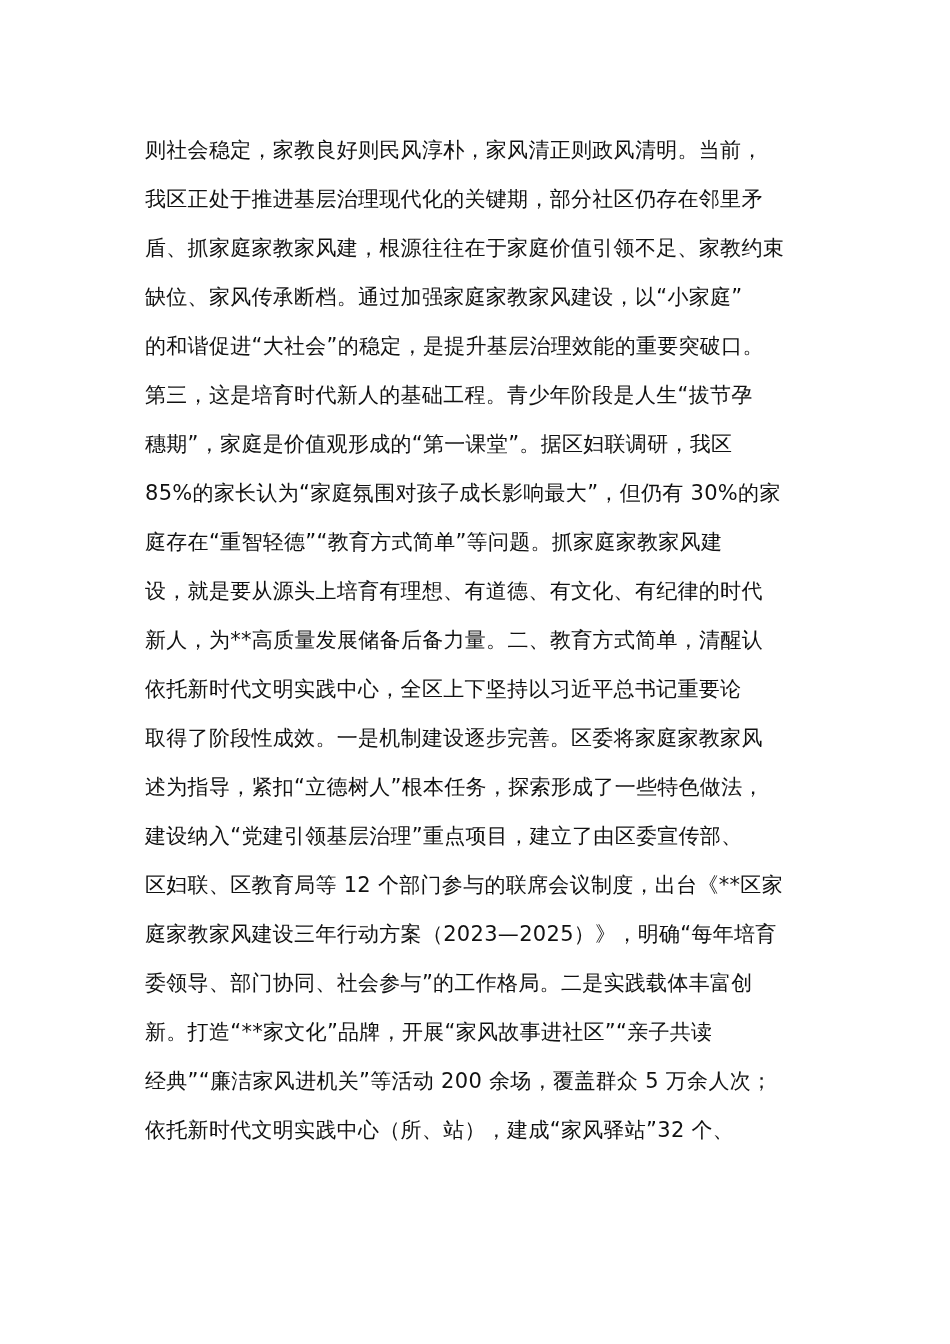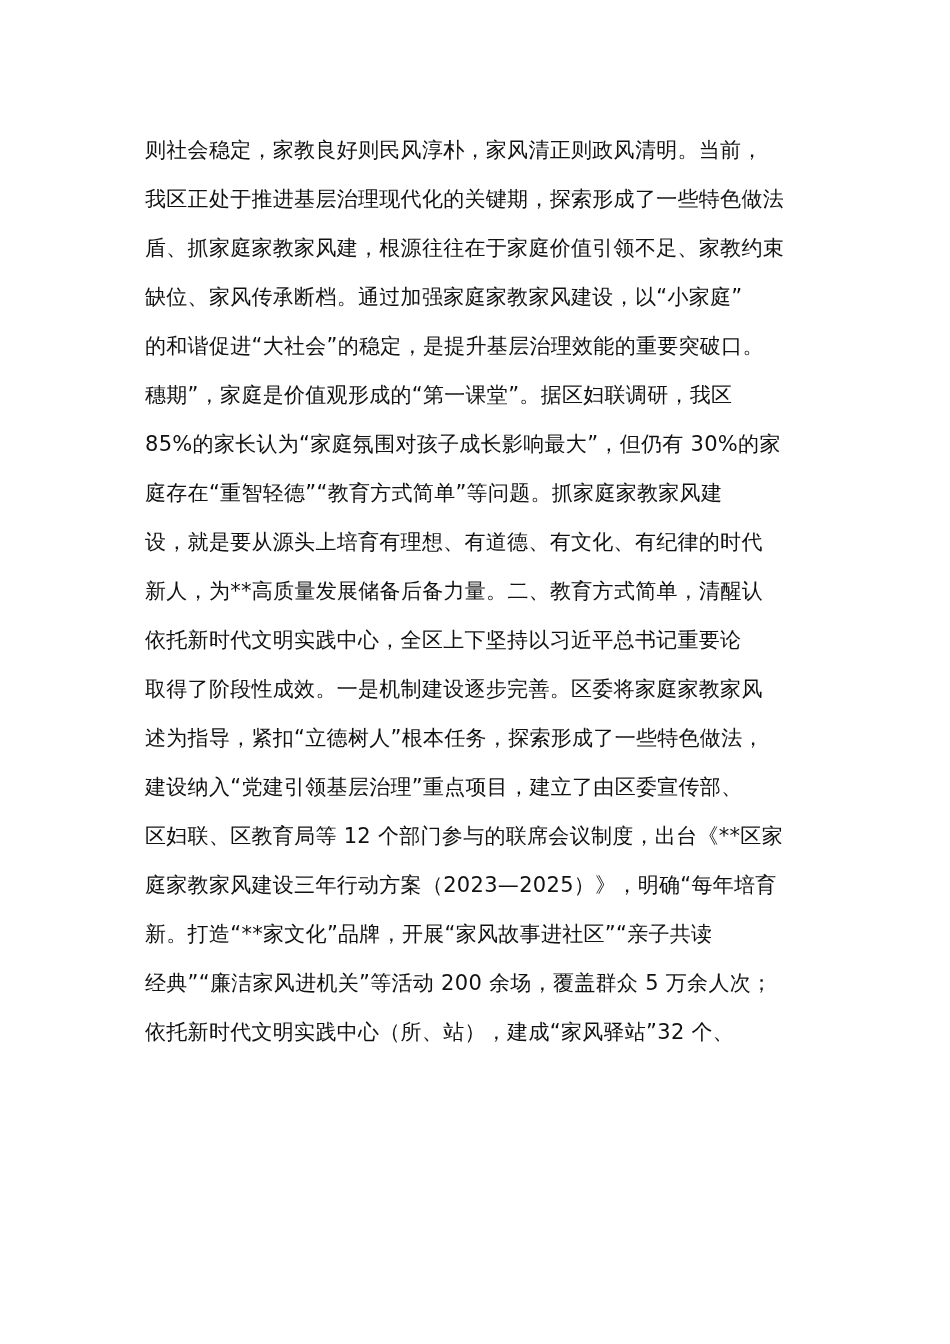--- a/index.html
+++ b/index.html
@@ -36,32 +36,34 @@
     white-space: nowrap;
     letter-spacing: 0.3px;
   }
 </style>
 </head>
 <body>
 
 <div class="page">
   <div class="text-block">
     <div class="line">则社会稳定，家教良好则民风淳朴，家风清正则政风清明。当前，</div>
-    <div class="line">我区正处于推进基层治理现代化的关键期，探索形成了一些特色做法</div>
+    <div class="line">我区正处于推进基层治理现代化的关键期，部分社区仍存在邻里矛</div>
     <div class="line">盾、抓家庭家教家风建，根源往往在于家庭价值引领不足、家教约束</div>
     <div class="line">缺位、家风传承断档。通过加强家庭家教家风建设，以“小家庭”</div>
     <div class="line">的和谐促进“大社会”的稳定，是提升基层治理效能的重要突破口。</div>
+    <div class="line">第三，这是培育时代新人的基础工程。青少年阶段是人生“拔节孕</div>
     <div class="line">穗期”，家庭是价值观形成的“第一课堂”。据区妇联调研，我区</div>
     <div class="line">85%的家长认为“家庭氛围对孩子成长影响最大”，但仍有 30%的家</div>
     <div class="line">庭存在“重智轻德”“教育方式简单”等问题。抓家庭家教家风建</div>
     <div class="line">设，就是要从源头上培育有理想、有道德、有文化、有纪律的时代</div>
     <div class="line">新人，为**高质量发展储备后备力量。二、教育方式简单，清醒认</div>
     <div class="line">依托新时代文明实践中心，全区上下坚持以习近平总书记重要论</div>
     <div class="line">取得了阶段性成效。一是机制建设逐步完善。区委将家庭家教家风</div>
     <div class="line">述为指导，紧扣“立德树人”根本任务，探索形成了一些特色做法，</div>
     <div class="line">建设纳入“党建引领基层治理”重点项目，建立了由区委宣传部、</div>
     <div class="line">区妇联、区教育局等 12 个部门参与的联席会议制度，出台《**区家</div>
     <div class="line">庭家教家风建设三年行动方案（2023—2025）》，明确“每年培育</div>
+    <div class="line">委领导、部门协同、社会参与”的工作格局。二是实践载体丰富创</div>
     <div class="line">新。打造“**家文化”品牌，开展“家风故事进社区”“亲子共读</div>
     <div class="line">经典”“廉洁家风进机关”等活动 200 余场，覆盖群众 5 万余人次；</div>
     <div class="line">依托新时代文明实践中心（所、站），建成“家风驿站”32 个、</div>
   </div>
 </div>
 
 </body></html>

